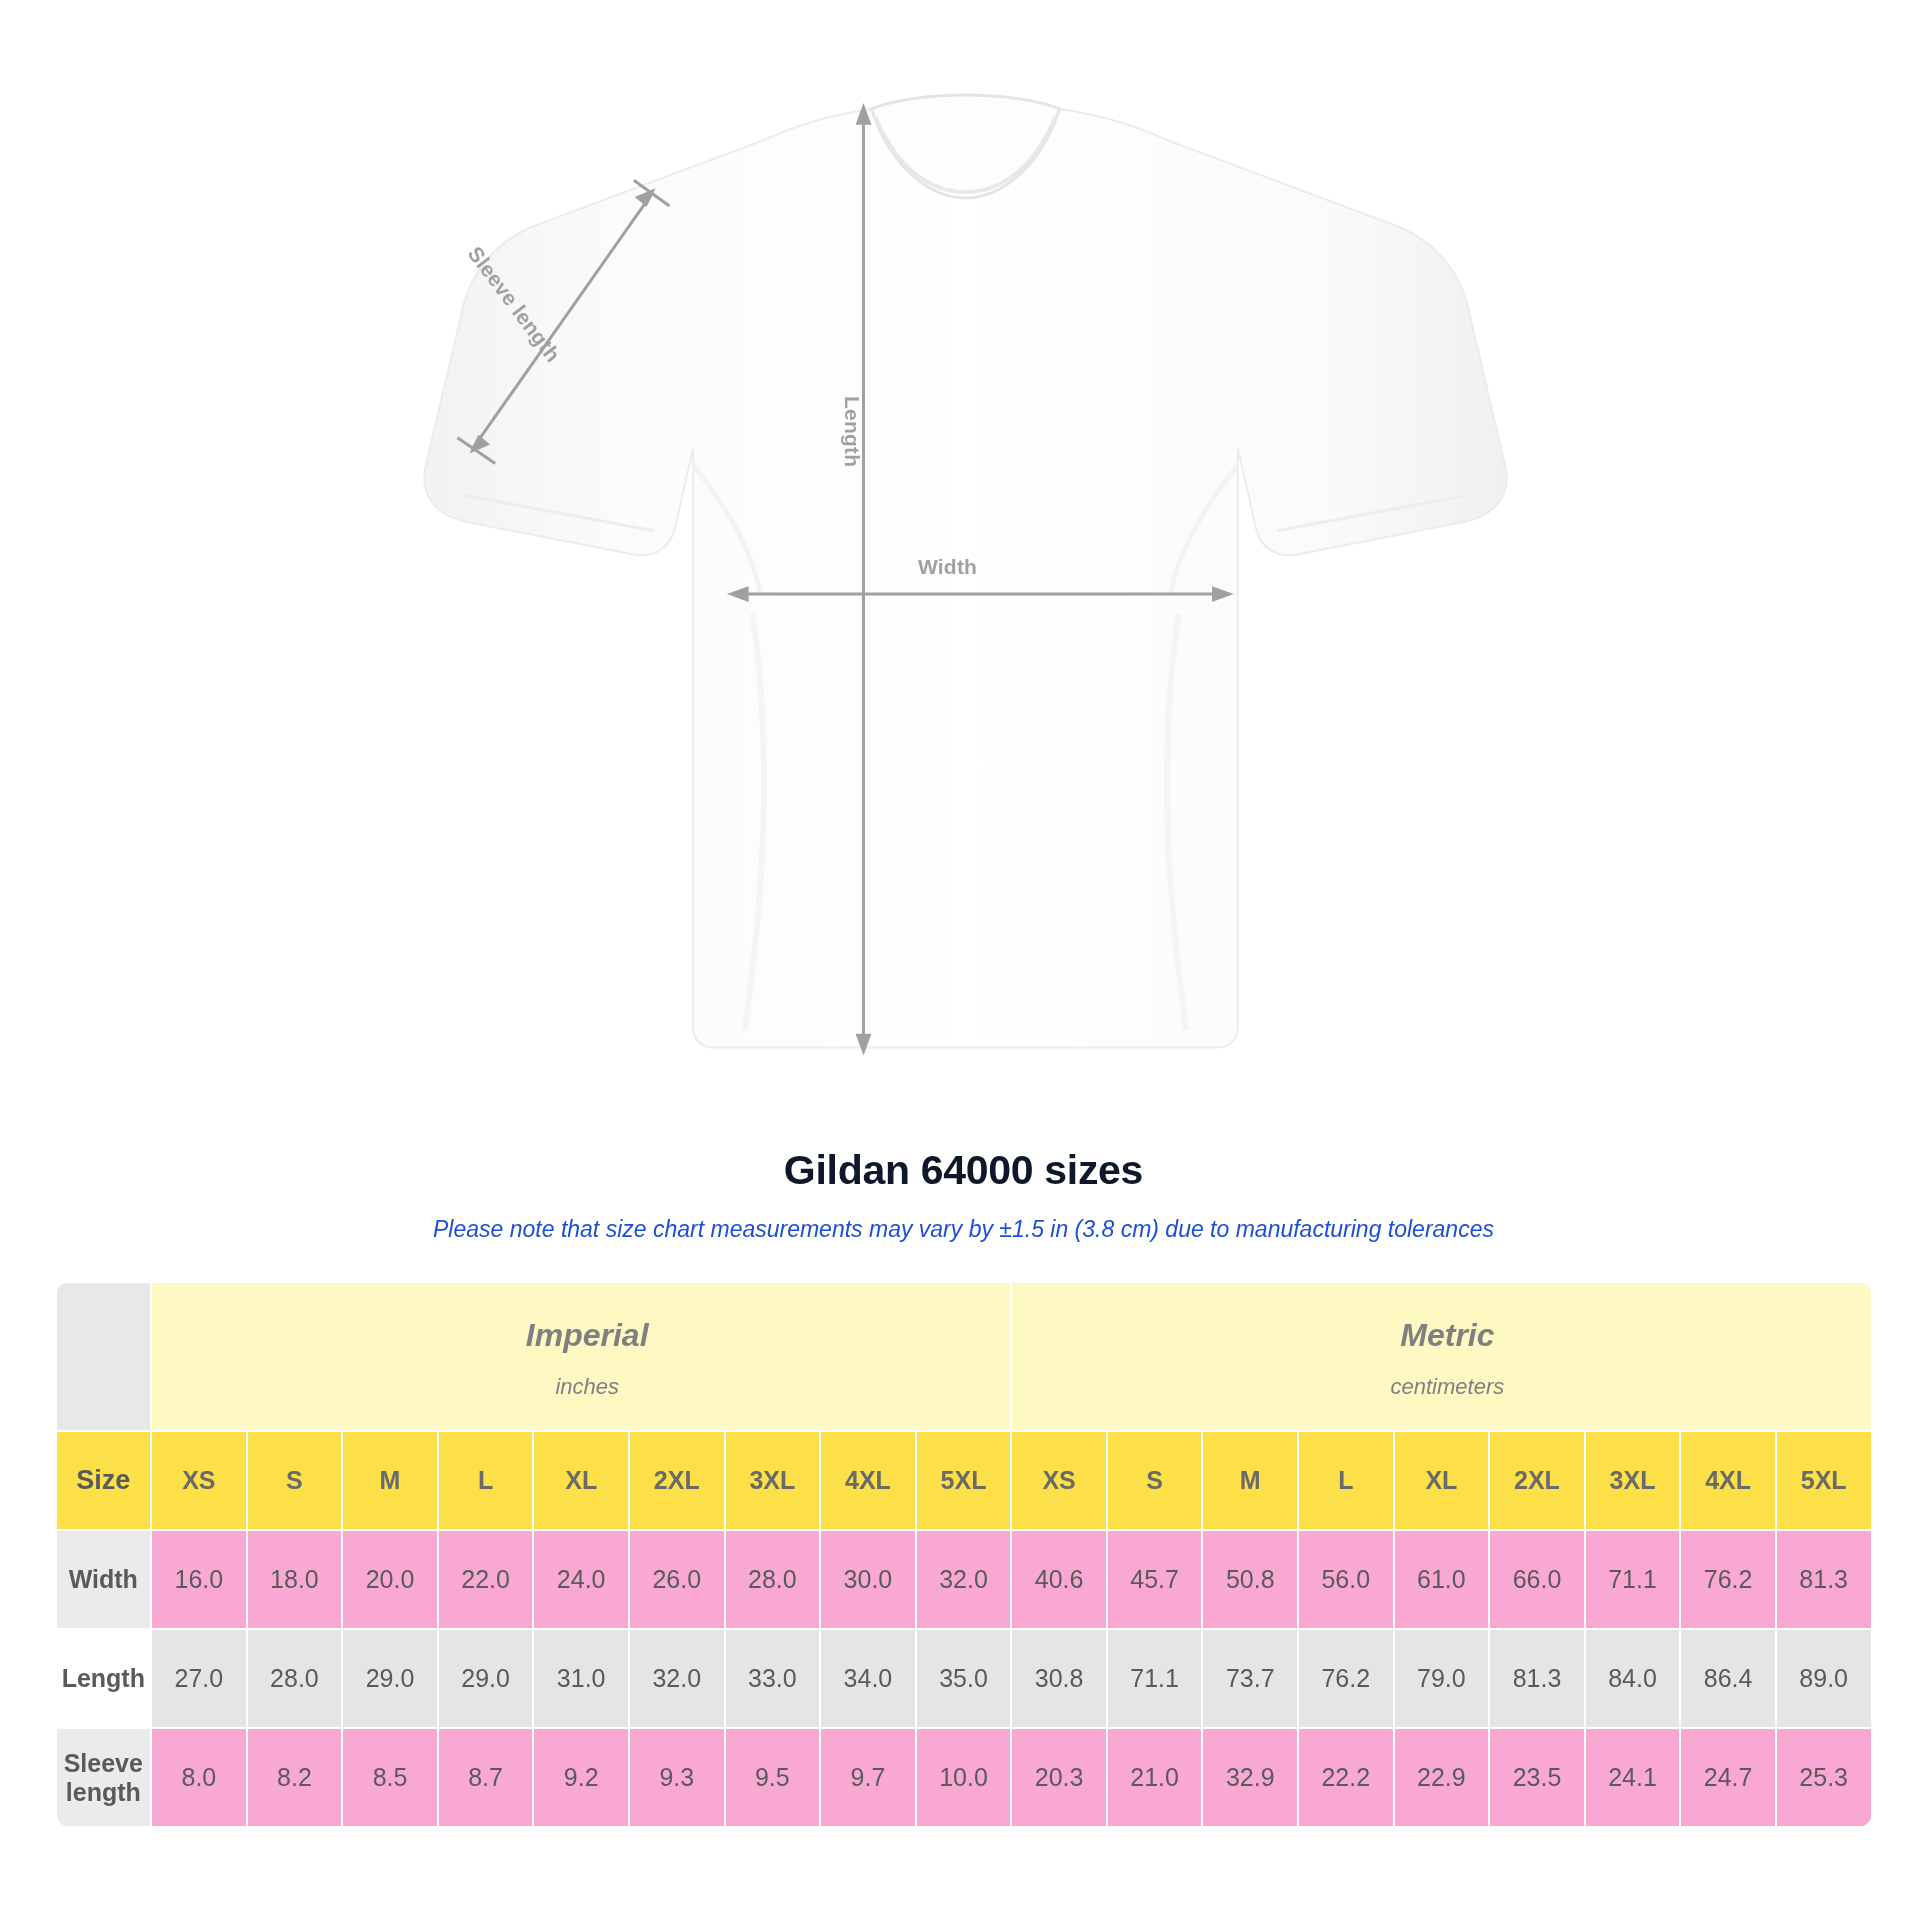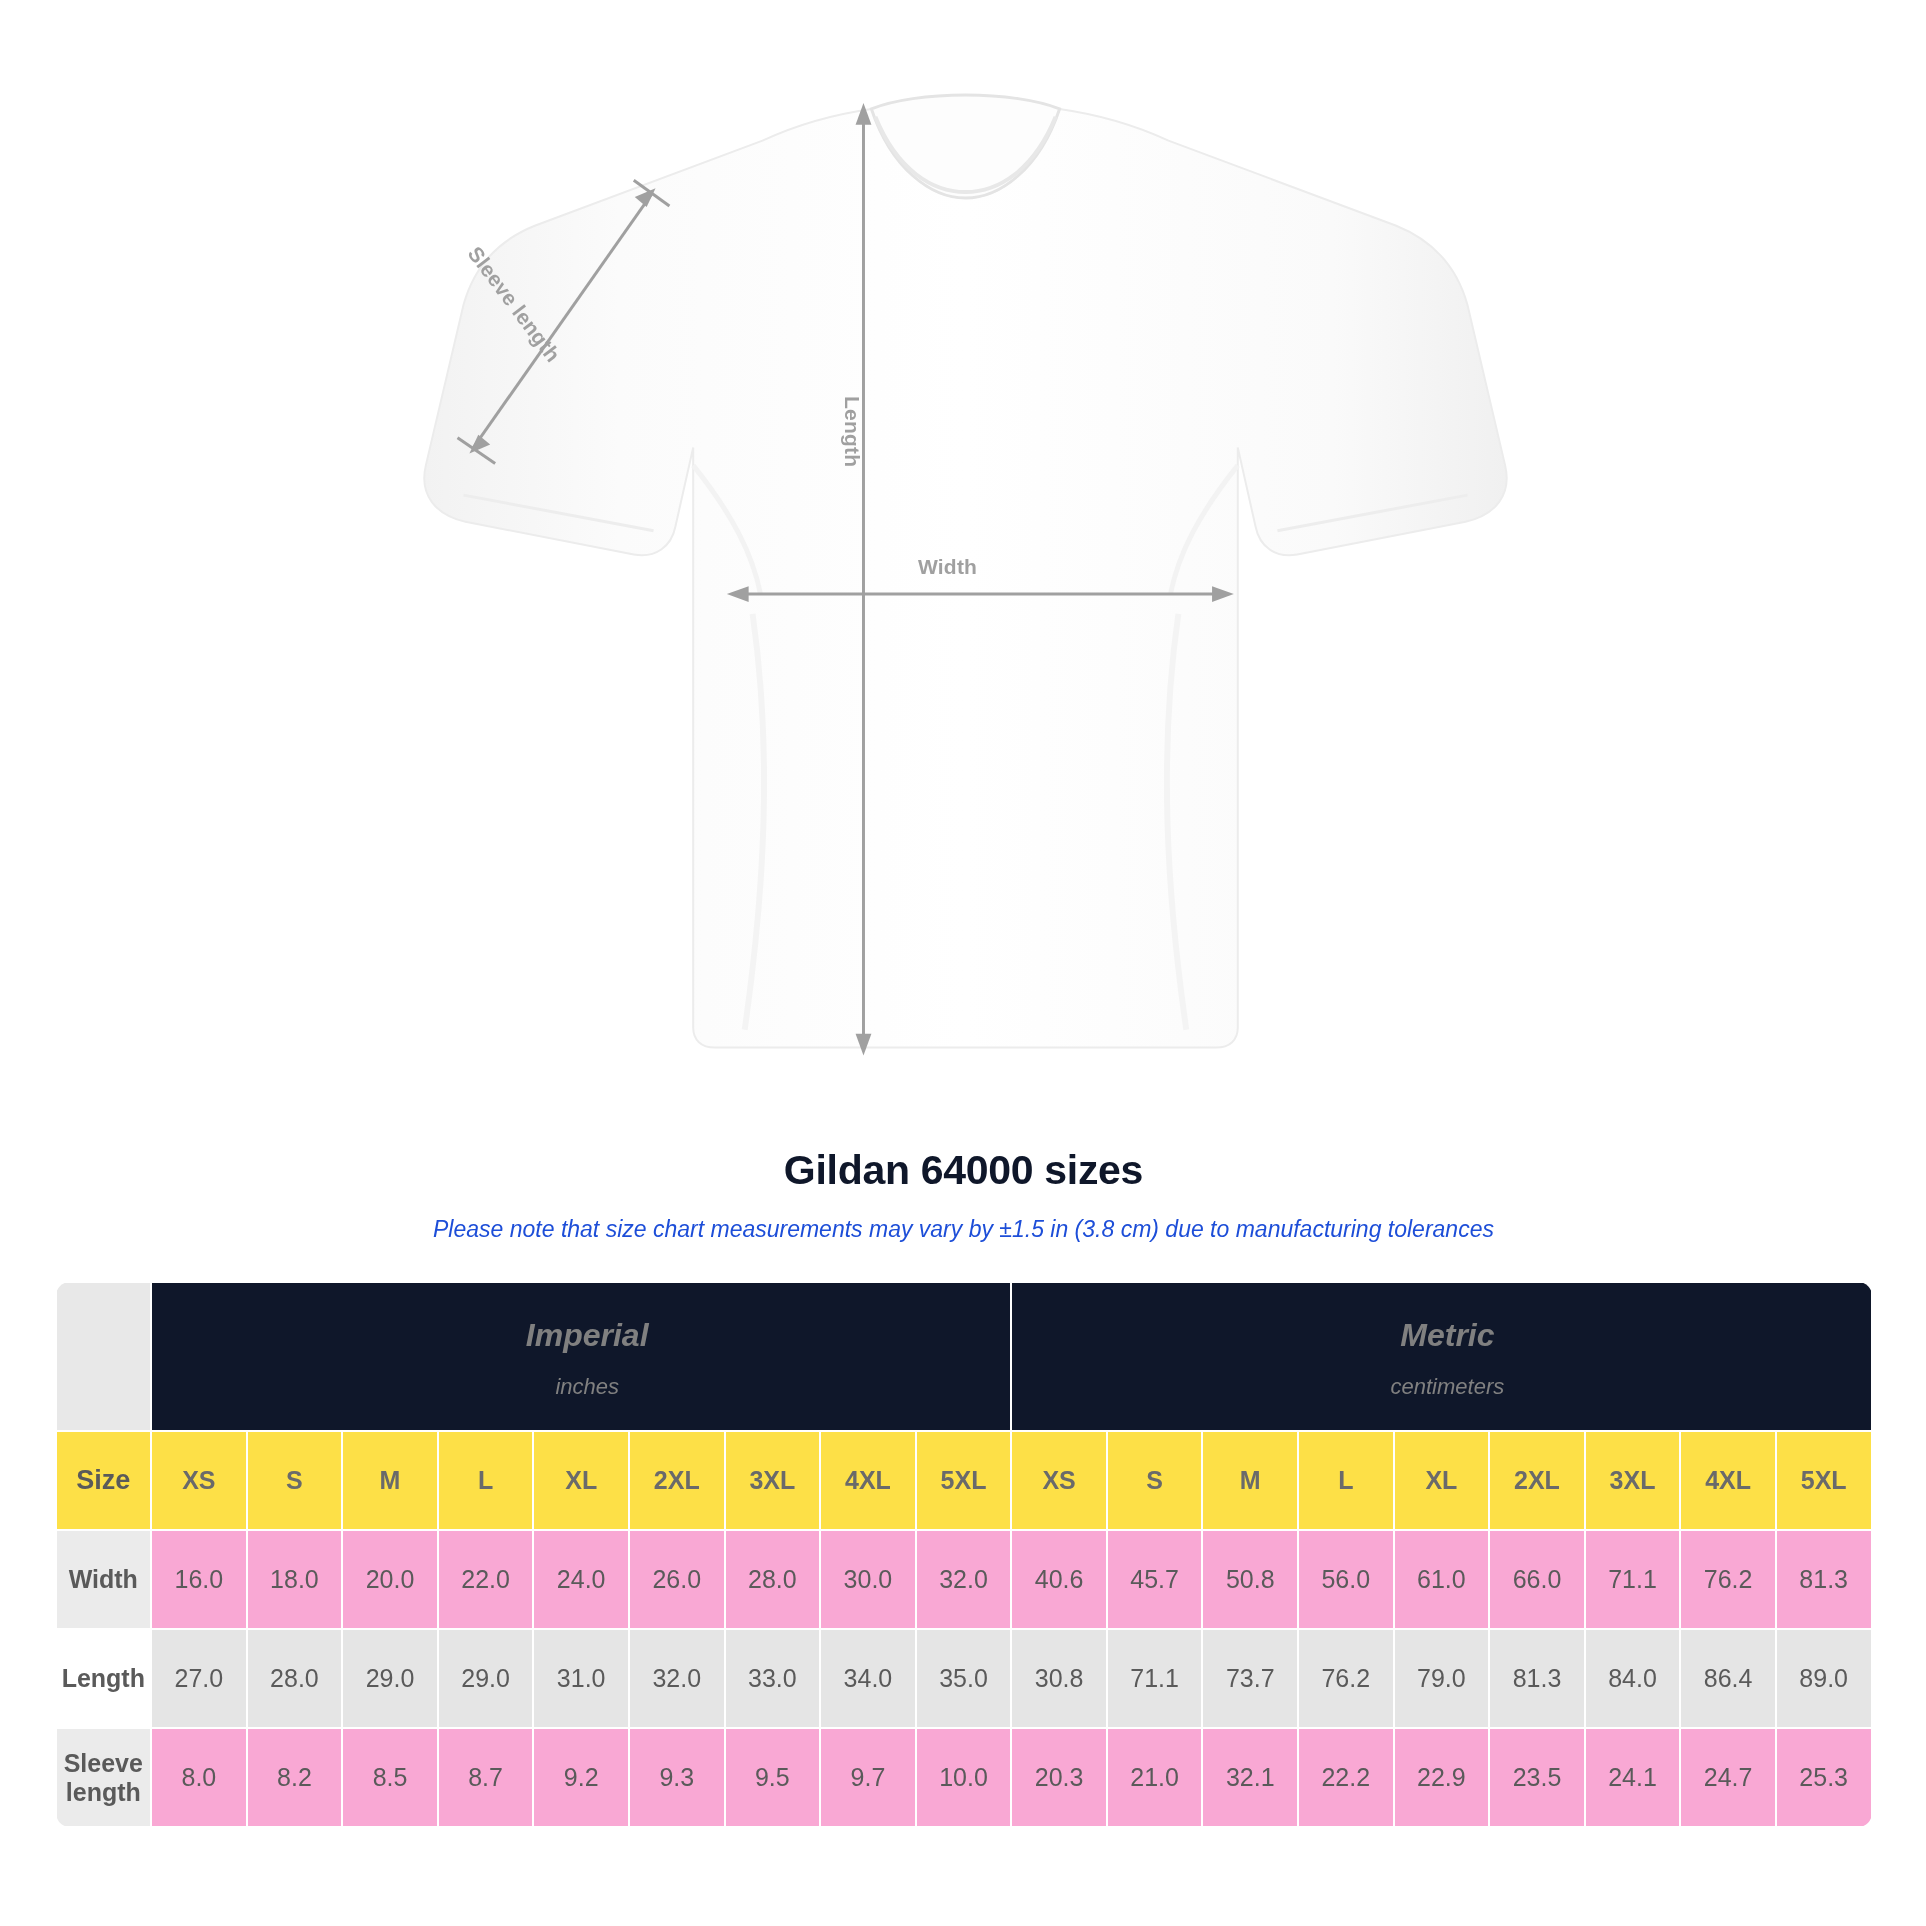--- a/index.html
+++ b/index.html
@@ -90,21 +90,21 @@
   }
   table.size-table td, table.size-table th {
     border: 2px solid #ffffff;
     text-align: center;
     vertical-align: middle;
     font-size: 25px;
     color: #555555;
   }
   
   .unit-cell {
-    background: #0f172a;
+    background: #fef9c3;
     padding: 34px 0 30px 12px;
   }
   .unit-name {
     font-size: 32px;
     font-weight: bold;
     font-style: italic;
     color: #808080;
   }
   .unit-sub {
     margin-top: 20px;
@@ -326,21 +326,21 @@
           <td>8.2</td>
           <td>8.5</td>
           <td>8.7</td>
           <td>9.2</td>
           <td>9.3</td>
           <td>9.5</td>
           <td>9.7</td>
           <td>10.0</td>
           <td>20.3</td>
           <td>21.0</td>
-          <td>32.1</td>
+          <td>32.9</td>
           <td>22.2</td>
           <td>22.9</td>
           <td>23.5</td>
           <td>24.1</td>
           <td>24.7</td>
           <td>25.3</td>
         </tr>
       </tbody>
     </table>
   </div>

